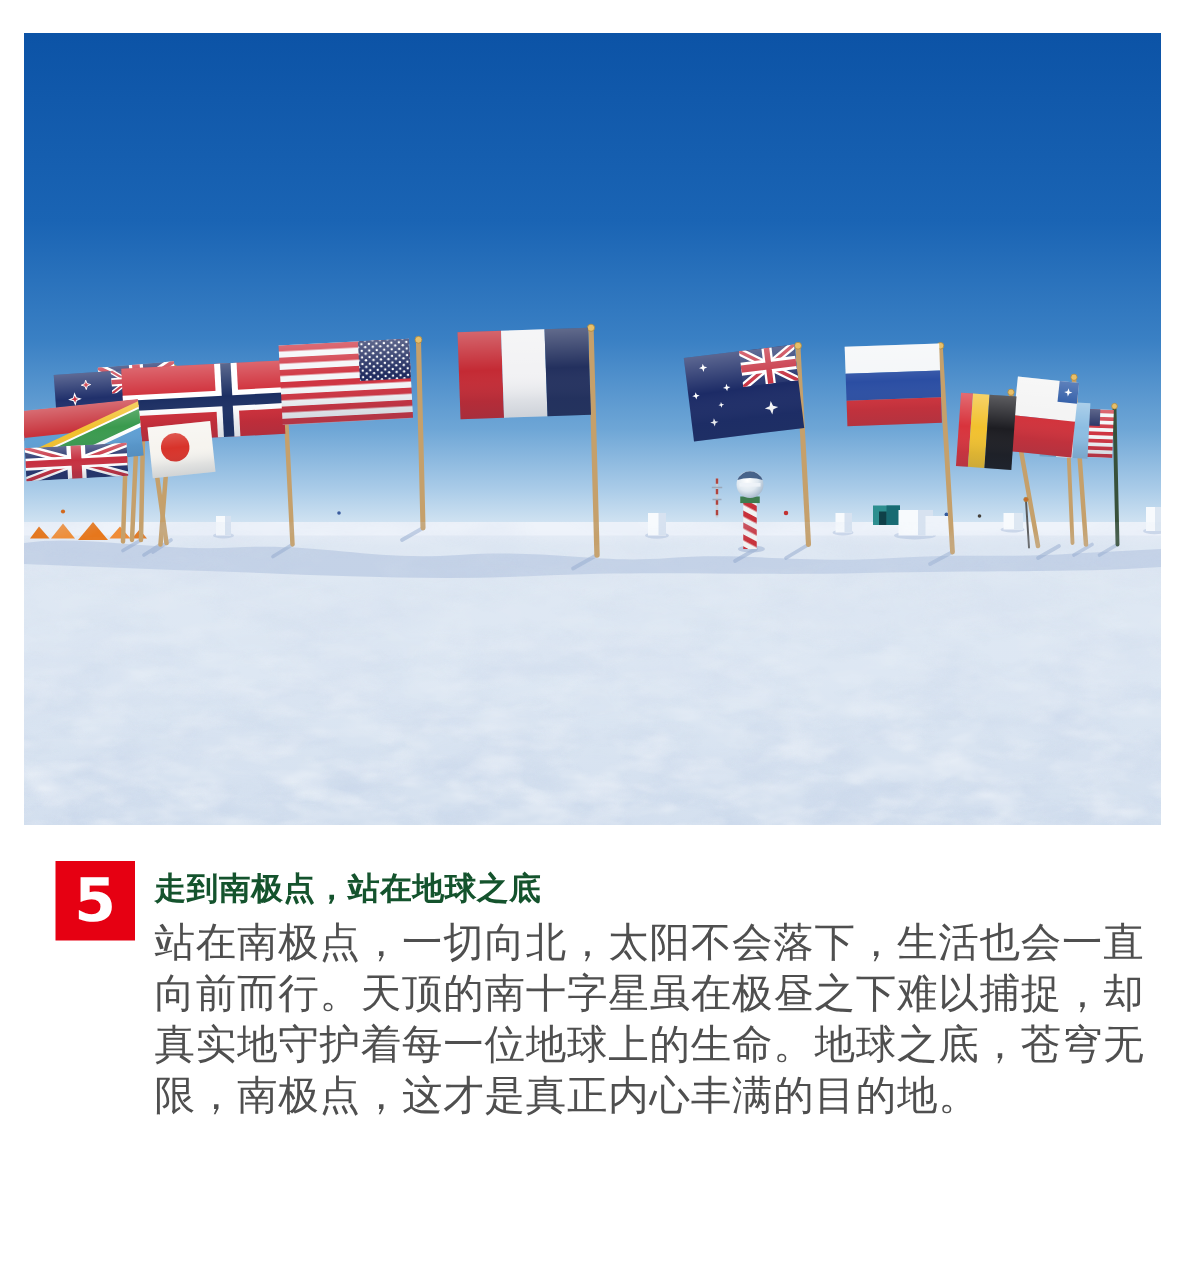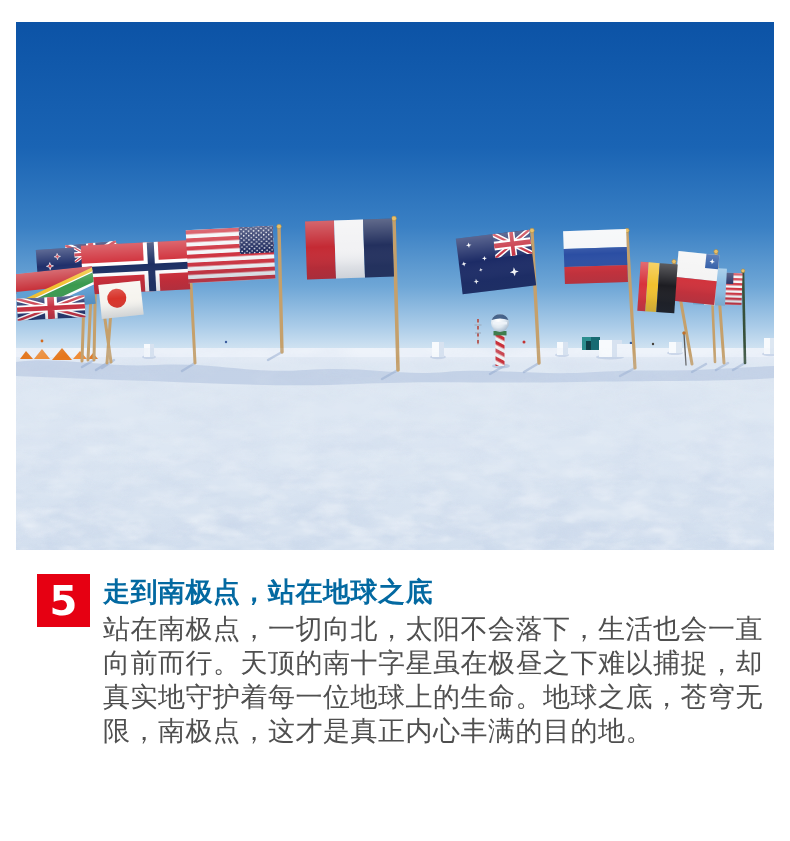--- a/index.html
+++ b/index.html
@@ -4,21 +4,21 @@
 <style>
   html,body{margin:0;padding:0;background:#ffffff;}
   .page{position:relative;width:790px;height:841px;background:#ffffff;overflow:hidden;
         font-family:"DejaVu Sans","Liberation Sans",sans-serif;}
   .photo{position:absolute;left:16px;top:22px;width:758px;height:528px;margin:0;}
   .photo svg{display:block;width:758px;height:528px;}
   .badge{position:absolute;left:37px;top:574px;width:53px;height:53px;background:#e60012;
          color:#ffffff;display:flex;align-items:center;justify-content:center;
          font-size:40px;font-weight:bold;line-height:1;}
   .texts{position:absolute;left:103px;top:575px;width:667px;}
-  .texts h2{font-size:27px;line-height:34px;margin:0 0 3px 0;color:#0369a1;font-weight:bold;letter-spacing:.5px;}
+  .texts h2{font-size:21px;line-height:34px;margin:0 0 3px 0;color:#14532d;font-weight:bold;letter-spacing:.5px;}
   .texts p{font-size:27px;line-height:34px;margin:0;color:#4f4f4f;letter-spacing:.5px;}
   .texts p + p{margin-top:11px;}
 </style>
 </head>
 <body>
 
 <div class="page">
 
   <figure class="photo">
     <svg viewBox="0 0 758 528" preserveAspectRatio="none">

